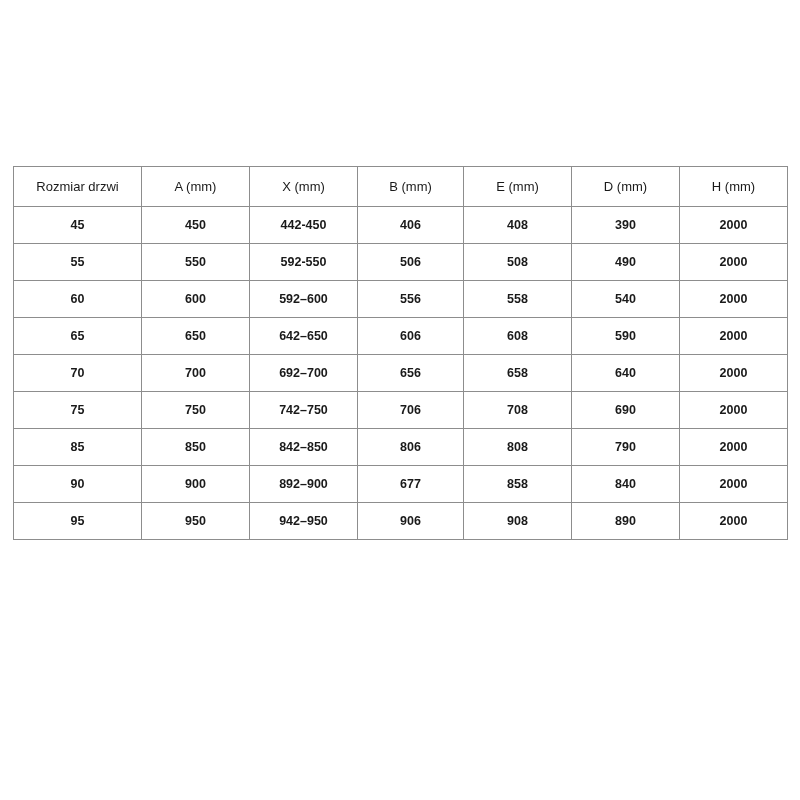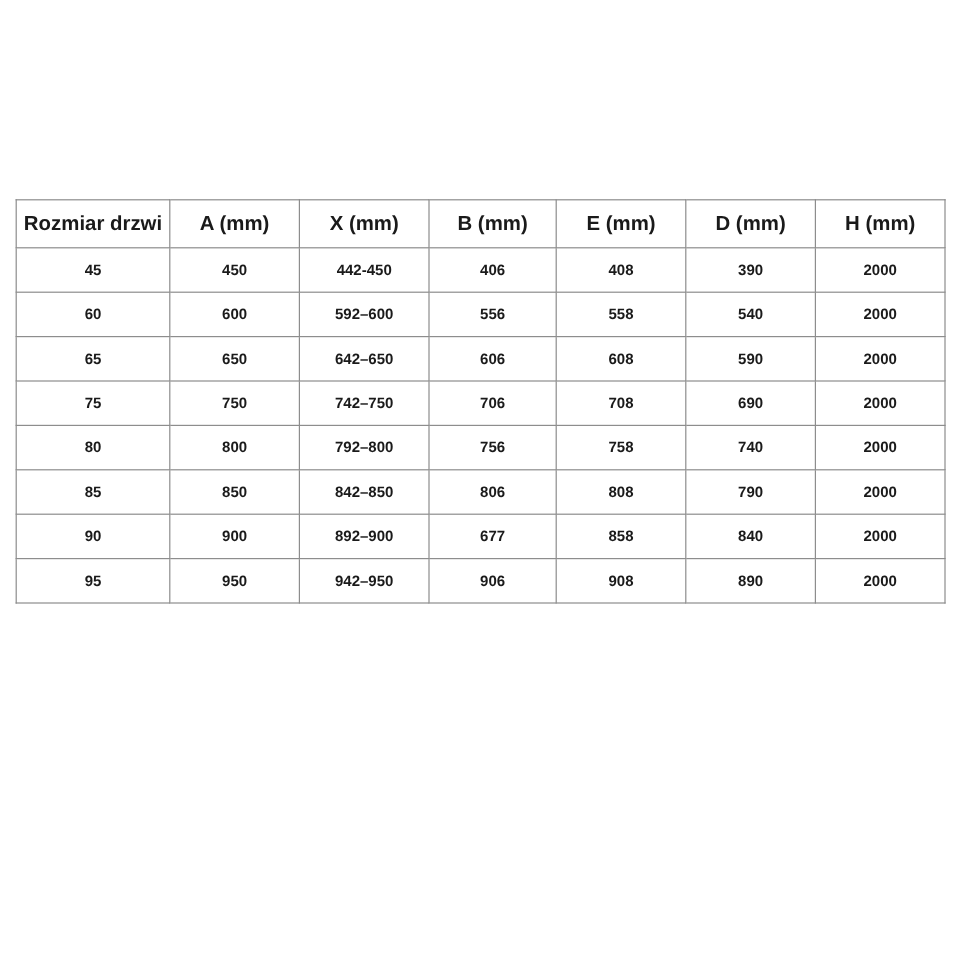--- a/index.html
+++ b/index.html
@@ -30,23 +30,23 @@
   table.spec-table td {
     border: 1px solid #8d8d8d;
     text-align: center;
     vertical-align: middle;
     font-size: 12.5px;
     height: 36px;
     padding: 0 2px;
     color: #1a1a1a;
   }
   table.spec-table th {
-    font-weight: bold;
+    font-weight: normal;
     height: 39px;
-    font-size: 17px;
+    font-size: 13px;
   }
   table.spec-table td {
     font-weight: bold;
   }
   
   col.c0 { width: 128px; }
   col.c1 { width: 108px; }
   col.c2 { width: 108px; }
   col.c3 { width: 106px; }
   col.c4 { width: 108px; }
@@ -82,53 +82,62 @@
       <tr>
         <td>45</td>
         <td>450</td>
         <td>442-450</td>
         <td>406</td>
         <td>408</td>
         <td>390</td>
         <td>2000</td>
       </tr>
       <tr>
+        <td>55</td>
+        <td>550</td>
+        <td>592-550</td>
+        <td>506</td>
+        <td>508</td>
+        <td>490</td>
+        <td>2000</td>
+      </tr>
+      <tr>
         <td>60</td>
         <td>600</td>
         <td>592–600</td>
         <td>556</td>
         <td>558</td>
         <td>540</td>
         <td>2000</td>
       </tr>
       <tr>
         <td>65</td>
         <td>650</td>
         <td>642–650</td>
         <td>606</td>
         <td>608</td>
         <td>590</td>
         <td>2000</td>
       </tr>
       <tr>
+        <td>70</td>
+        <td>700</td>
+        <td>692–700</td>
+        <td>656</td>
+        <td>658</td>
+        <td>640</td>
+        <td>2000</td>
+      </tr>
+      <tr>
         <td>75</td>
         <td>750</td>
         <td>742–750</td>
         <td>706</td>
         <td>708</td>
         <td>690</td>
-        <td>2000</td>
-      </tr>
-      <tr>
-        <td>80</td>
-        <td>800</td>
-        <td>792–800</td>
-        <td>756</td>
-        <td>758</td>
-        <td>740</td>
         <td>2000</td>
       </tr>
       <tr>
         <td>85</td>
         <td>850</td>
         <td>842–850</td>
         <td>806</td>
         <td>808</td>
         <td>790</td>
         <td>2000</td>

